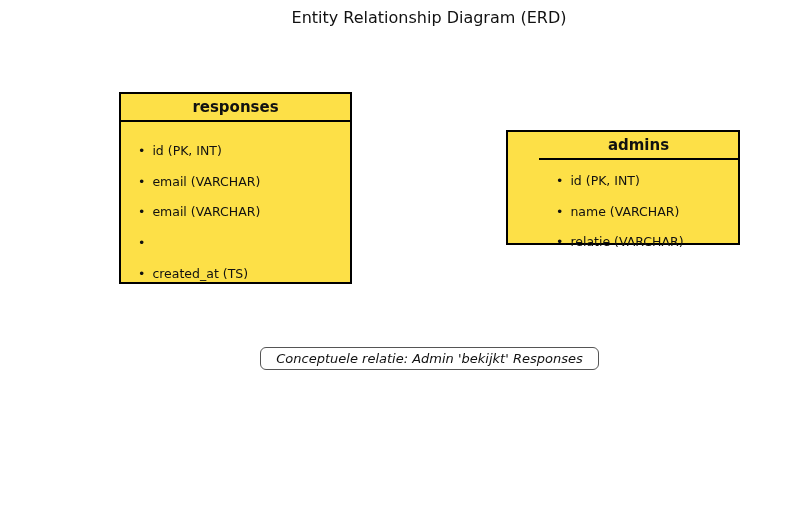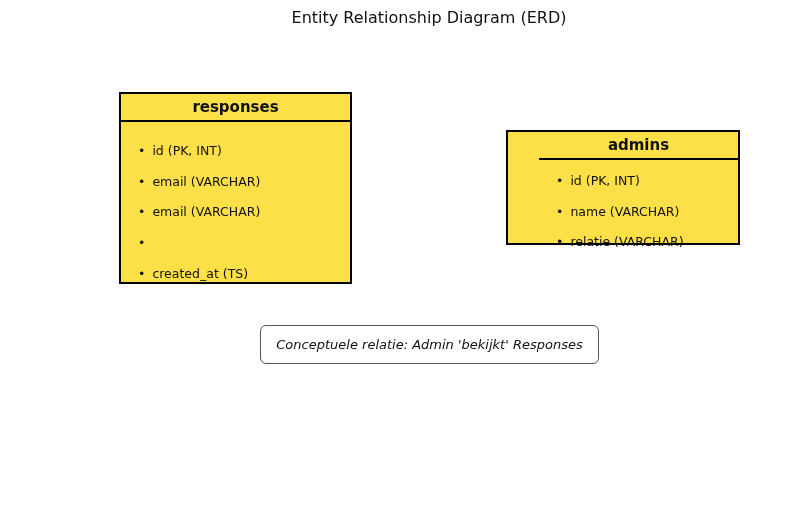--- a/index.html
+++ b/index.html
@@ -68,23 +68,23 @@
     font-size: 12.5px;
     white-space: nowrap;
   }
   .bullet {
     margin-right: 7px;
     font-size: 12.5px;
   }
   .relation-note {
     position: absolute;
     left: 228px;
-    top: 325px;
+    top: 347px;
     width: 339px;
-    height: 39px;
+    height: 23px;
     box-sizing: border-box;
     border: 1px solid #555555;
     border-radius: 6px;
     background: #ffffff;
     display: flex;
     align-items: center;
     justify-content: center;
     font-style: italic;
     font-size: 13px;
     white-space: nowrap;

